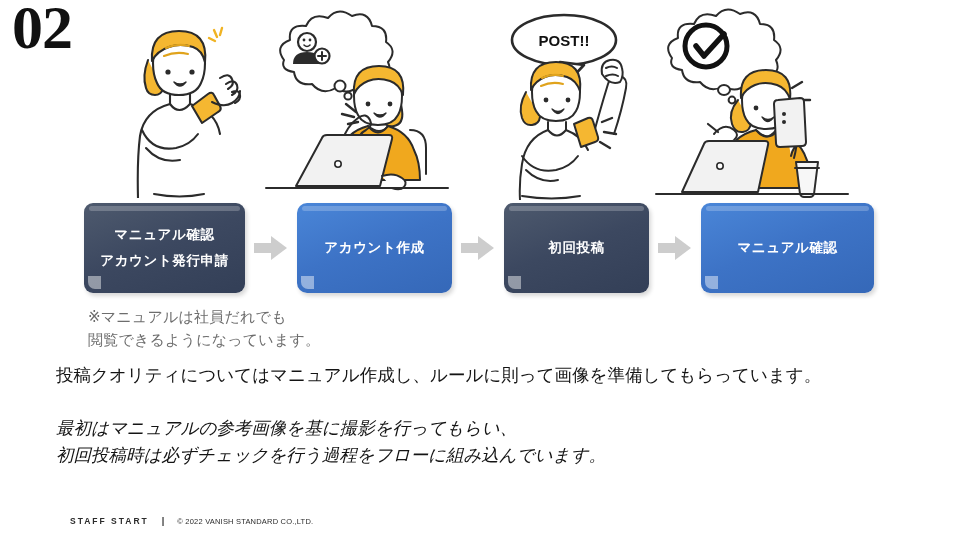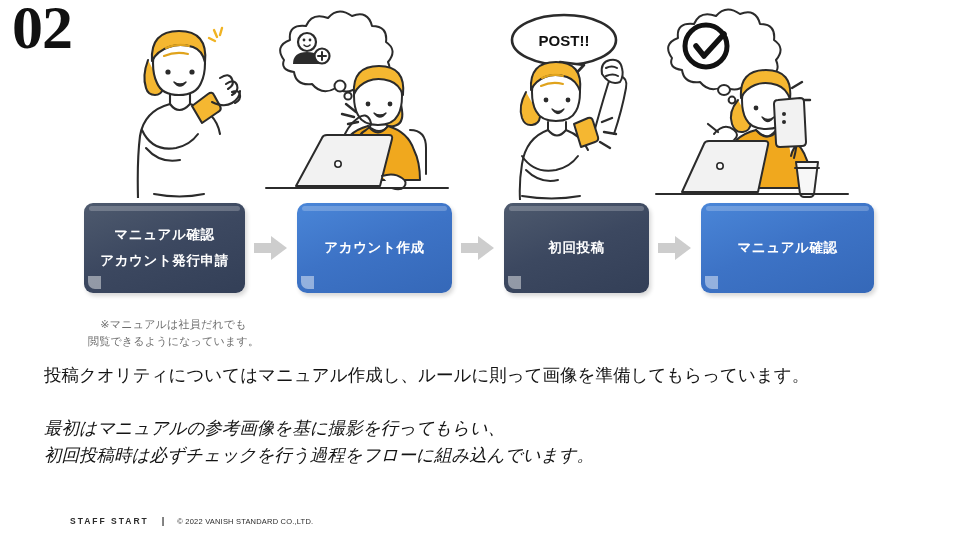--- a/index.html
+++ b/index.html
@@ -118,41 +118,40 @@
     align-items: center;
     justify-content: center;
     flex: 0 0 auto;
   }
   .arrow svg { display: block; }
 
   
   .note {
     position: absolute;
     left: 88px;
-    top: 316px;
-    font-size: 11px;
+    top: 305px;
+    font-size: 15px;
     line-height: 1.55;
     color: #6d6d6d;
     letter-spacing: 0.2px;
     white-space: pre-line;
-    text-align: center;
   }
 
   
   .body-copy {
     position: absolute;
     left: 44px;
     top: 362px;
     width: 890px;
     font-family: "DejaVu Sans", "Liberation Sans", sans-serif;
     font-size: 17.5px;
     color: #141414;
     line-height: 1.55;
   }
-  .para { margin: 0 0 26px 0; white-space: pre-line; }
+  .para { margin: 0 0 26px 12px; white-space: pre-line; }
   .para:last-child { margin-bottom: 0; font-style: italic; }
 
   
   .footer {
     position: absolute;
     left: 38px;
     bottom: 14px;
     display: flex;
     align-items: center;
     gap: 13px;

